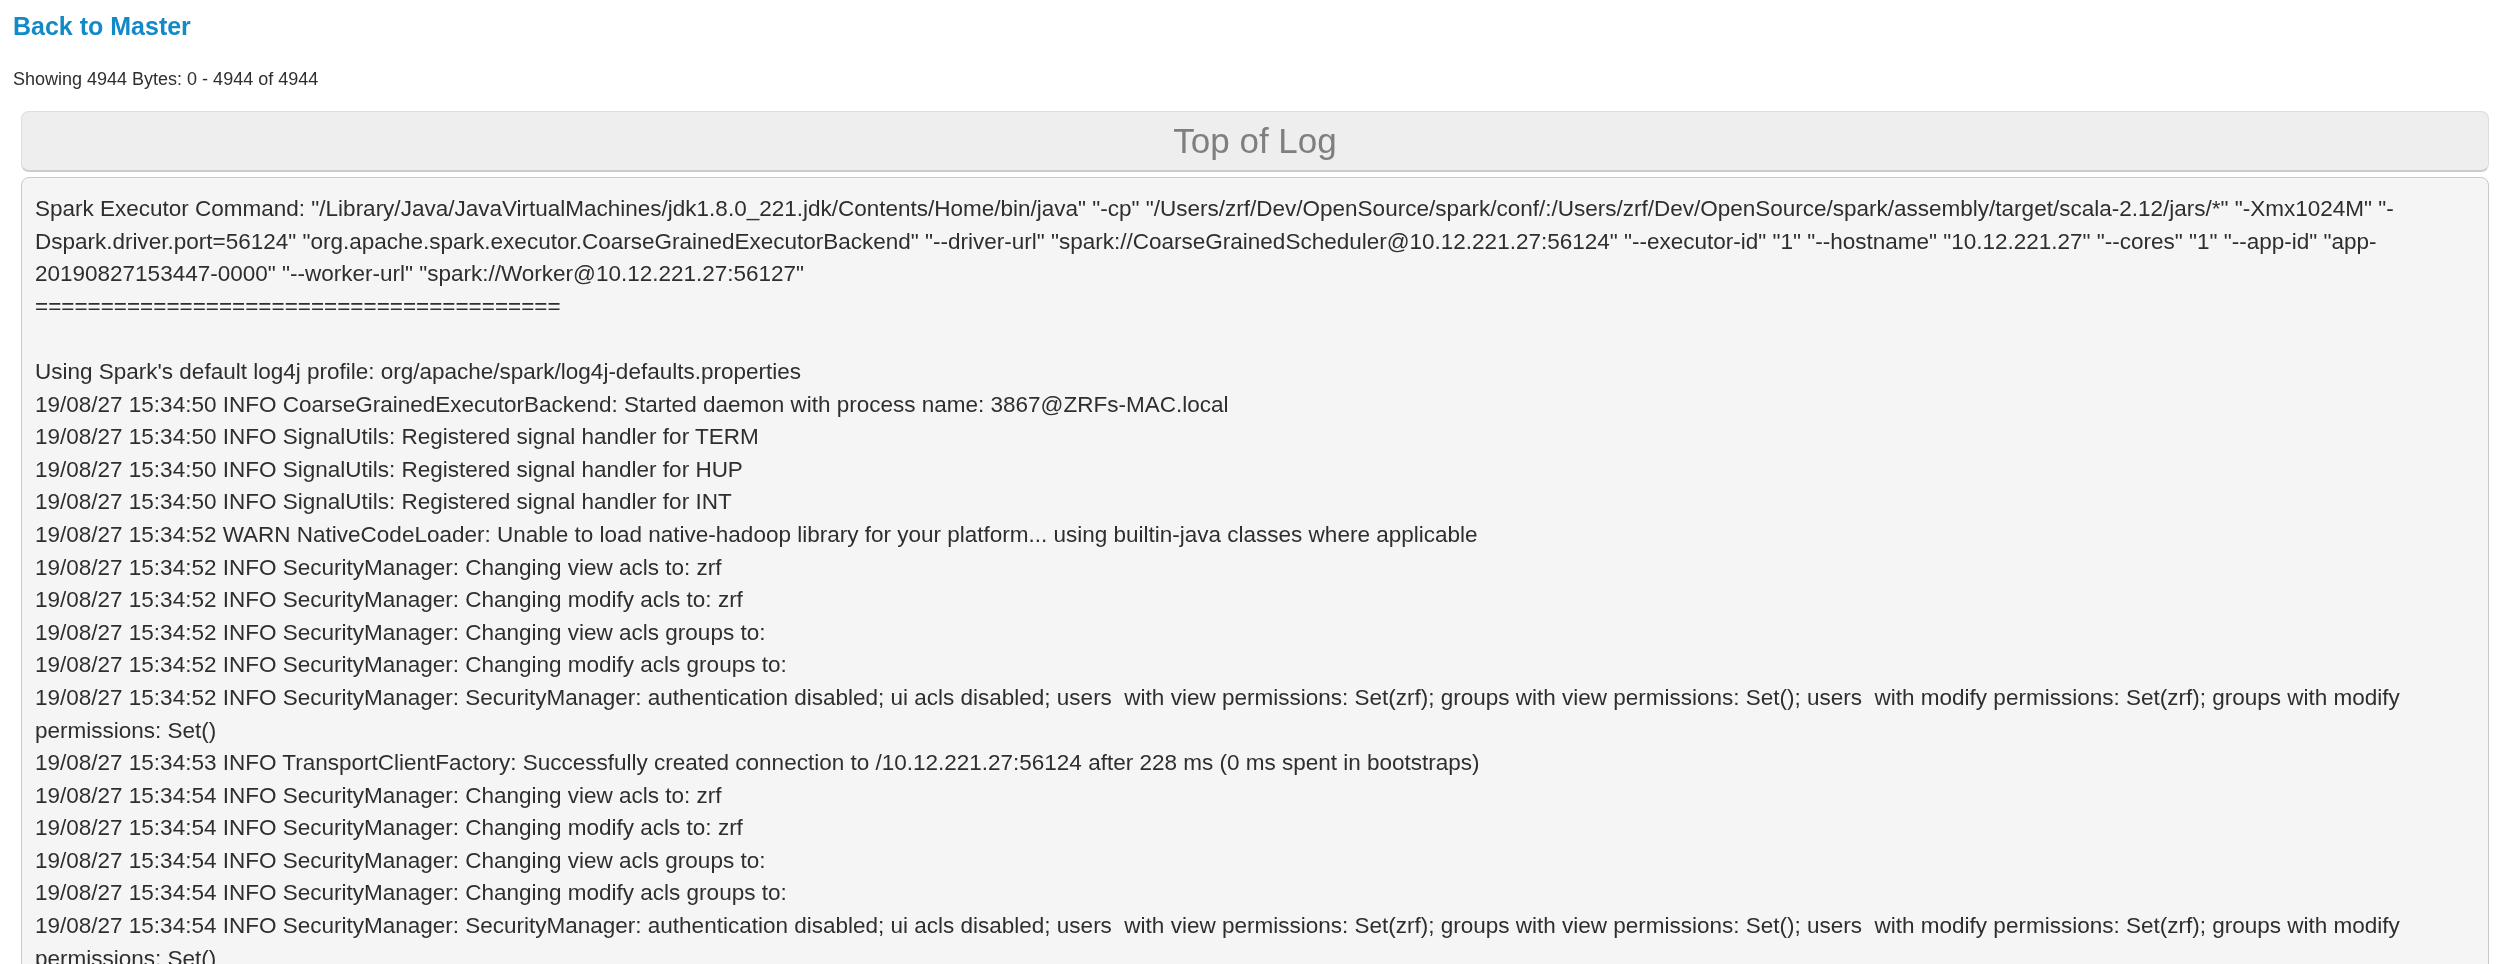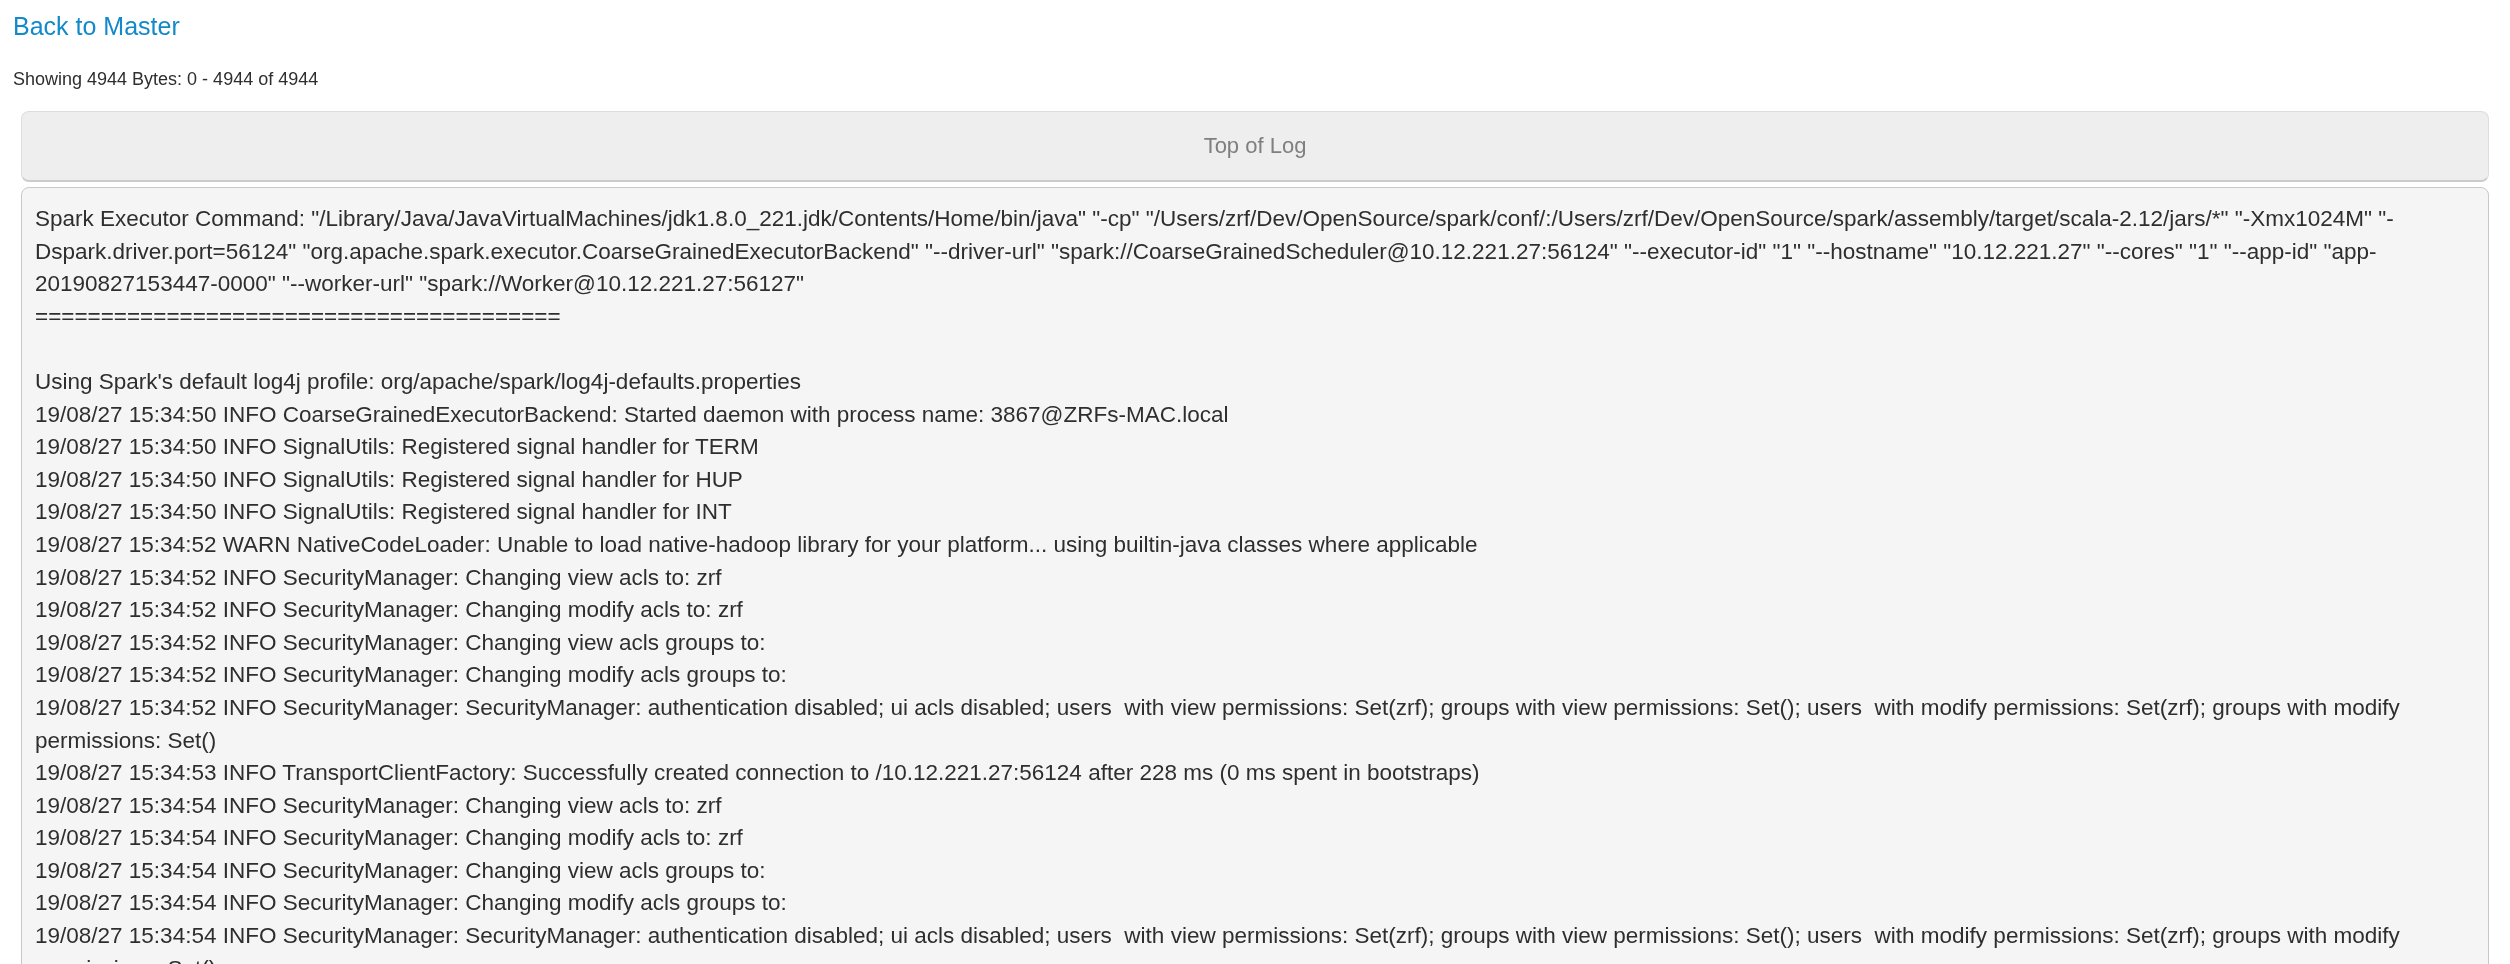--- a/index.html
+++ b/index.html
@@ -10,42 +10,42 @@
     background: #ffffff;
     font-family: "Liberation Sans", "DejaVu Sans", sans-serif;
     color: #2e2e2e;
   }
   body { padding: 8px 13px 0 13px; }
 
   .back-link {
     display: inline-block;
     margin: 4px 0 0 0;
     font-size: 25px;
-    font-weight: 400;
+    font-weight: 700;
     color: #1289c9;
     text-decoration: none;
     cursor: pointer;
   }
   .byte-range {
     margin-top: 28px;
     font-size: 18px;
     color: #2e2e2e;
   }
 
   .top-alert {
     margin: 21px 8px 5px 8px;
-    height: 71px;
+    height: 61px;
     background: #eeeeee;
     border: 1px solid #dddddd;
     border-bottom: 2px solid #cccccc;
     border-radius: 8px;
     display: flex;
     align-items: center;
     justify-content: center;
-    font-size: 22px;
+    font-size: 35px;
     color: #7f7f7f;
   }
 
   .log-box {
     margin: 0 8px;
     height: 1400px; 
     background: #f5f5f5;
     border: 1px solid #c9c9c9;
     border-radius: 8px;
     padding: 15px 13px;

